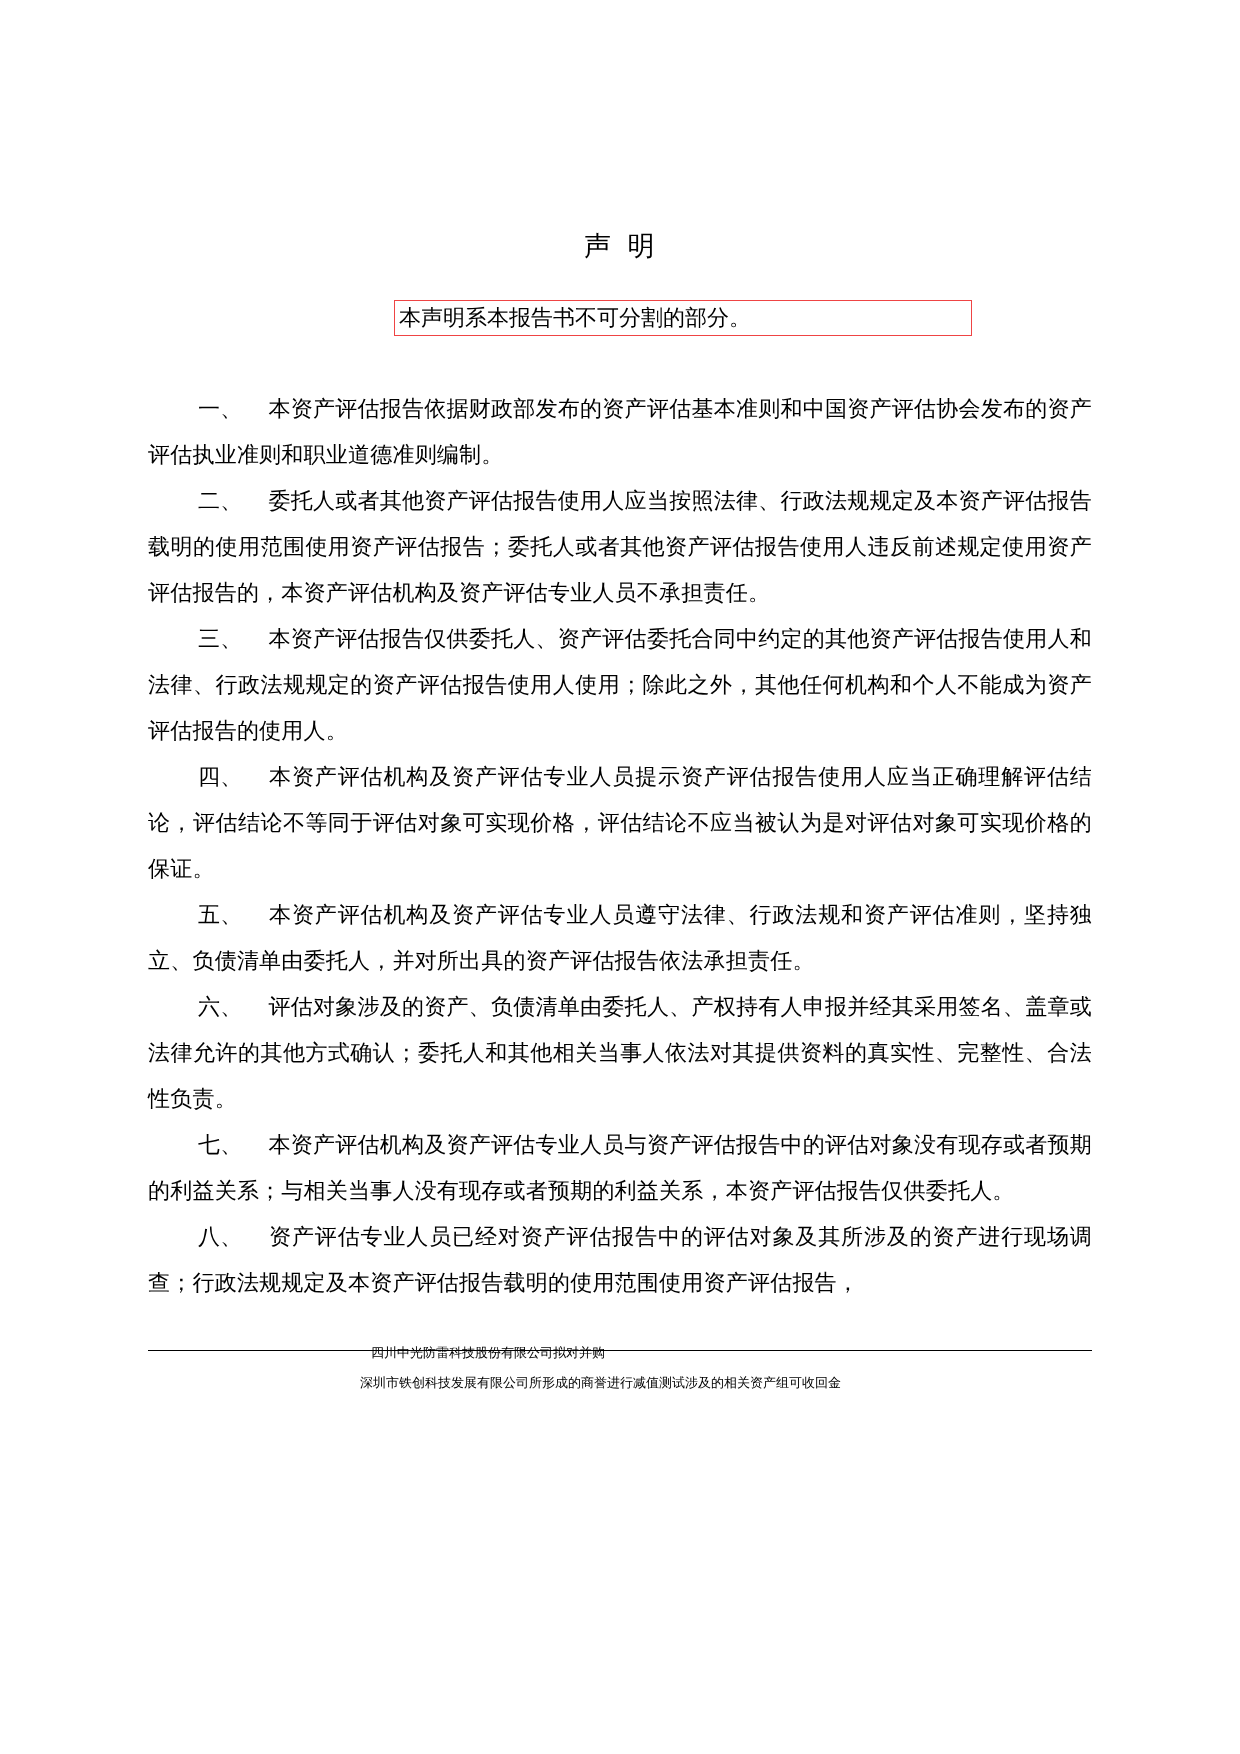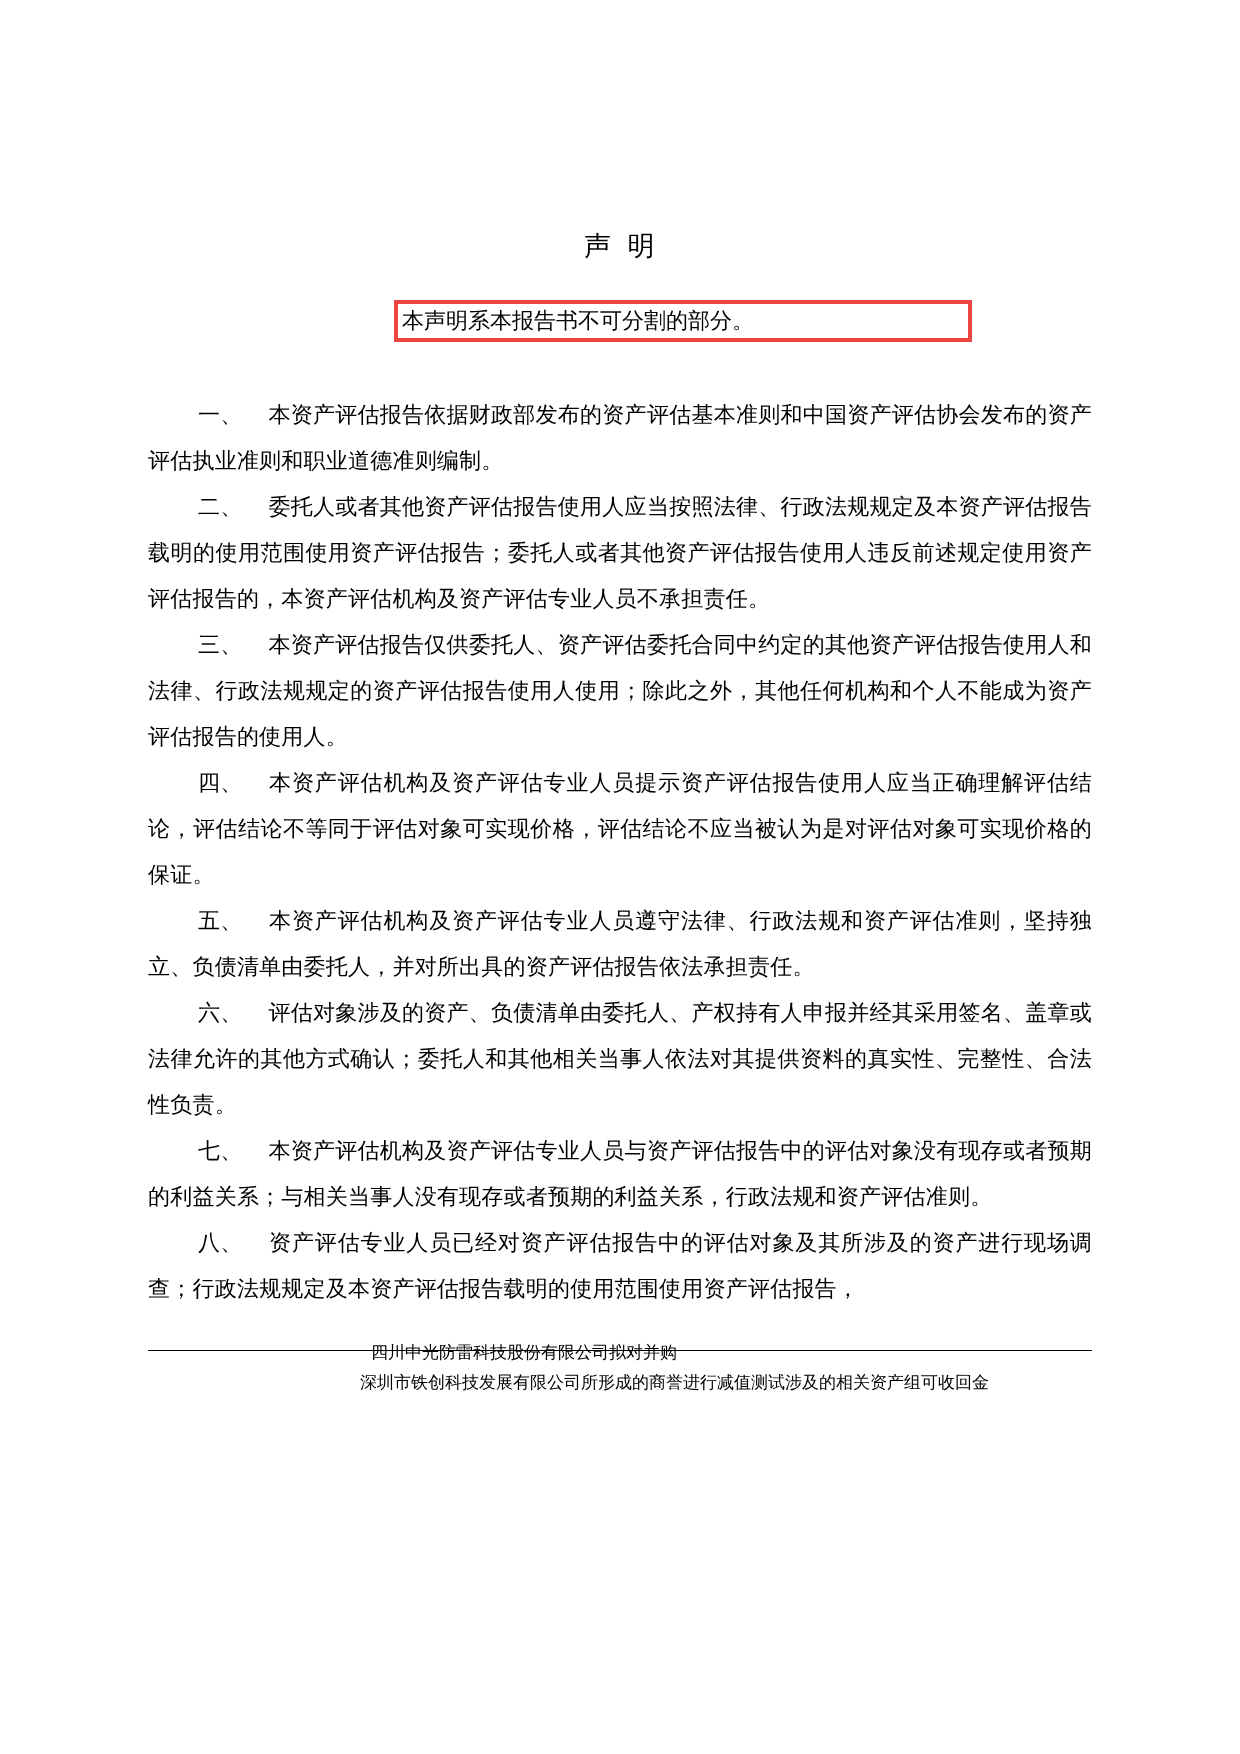--- a/index.html
+++ b/index.html
@@ -46,21 +46,21 @@
   }
 
   
   .boxed-wrap {
     margin-top: 36px;
     display: flex;
     justify-content: flex-start;
     padding-left: 246px;
   }
   .boxed-note {
-    border: 4px solid #ef4444;
+    border: 1px solid #ef4444;
     padding: 2px 6px 3px 4px;
     font-size: 22px;
     line-height: 1.35;
     white-space: nowrap;
     width: 578px;
     box-sizing: border-box;
   }
 
   
   .body-text {
@@ -94,21 +94,21 @@
     top: 12px;
     width: 944px;
     height: 0;
     border-top: 1px solid #000000;
   }
   .footer-text {
     position: absolute;
     left: 360px;
     top: 0px;
     width: 640px;
-    font-size: 17px;
+    font-size: 13px;
     line-height: 30px;
     text-align: left;
     color: #000000;
   }
   .footer-line1 { text-align: left; padding-left: 11px; }
   .footer-line2 { text-align: left; }
   .footer-line3 { text-align: left; }
 </style>
 </head>
 <body>
@@ -130,21 +130,21 @@
       <p class="para"><span class="num">二、</span><span>委托人或者其他资产评估报告使用人应当按照法律、行政法规规定及本资产评估报告载明的使用范围使用资产评估报告；委托人或者其他资产评估报告使用人违反前述规定使用资产评估报告的，本资产评估机构及资产评估专业人员不承担责任。</span></p>
 
       <p class="para"><span class="num">三、</span><span>本资产评估报告仅供委托人、资产评估委托合同中约定的其他资产评估报告使用人和法律、行政法规规定的资产评估报告使用人使用；除此之外，其他任何机构和个人不能成为资产评估报告的使用人。</span></p>
 
       <p class="para"><span class="num">四、</span><span>本资产评估机构及资产评估专业人员提示资产评估报告使用人应当正确理解评估结论，评估结论不等同于评估对象可实现价格，评估结论不应当被认为是对评估对象可实现价格的保证。</span></p>
 
       <p class="para"><span class="num">五、</span><span>本资产评估机构及资产评估专业人员遵守法律、行政法规和资产评估准则，坚持独立、负债清单由委托人，并对所出具的资产评估报告依法承担责任。</span></p>
 
       <p class="para"><span class="num">六、</span><span>评估对象涉及的资产、负债清单由委托人、产权持有人申报并经其采用签名、盖章或法律允许的其他方式确认；委托人和其他相关当事人依法对其提供资料的真实性、完整性、合法性负责。</span></p>
 
-      <p class="para"><span class="num">七、</span><span>本资产评估机构及资产评估专业人员与资产评估报告中的评估对象没有现存或者预期的利益关系；与相关当事人没有现存或者预期的利益关系，行政法规和资产评估准则。</span></p>
+      <p class="para"><span class="num">七、</span><span>本资产评估机构及资产评估专业人员与资产评估报告中的评估对象没有现存或者预期的利益关系；与相关当事人没有现存或者预期的利益关系，本资产评估报告仅供委托人。</span></p>
 
       <p class="para"><span class="num">八、</span><span>资产评估专业人员已经对资产评估报告中的评估对象及其所涉及的资产进行现场调查；行政法规规定及本资产评估报告载明的使用范围使用资产评估报告，</span></p>
 
     </div>
   </div>
 
   <div class="footer">
     <div class="footer-rule"></div>
     <div class="footer-text">
       <div class="footer-line1">四川中光防雷科技股份有限公司拟对并购</div>

